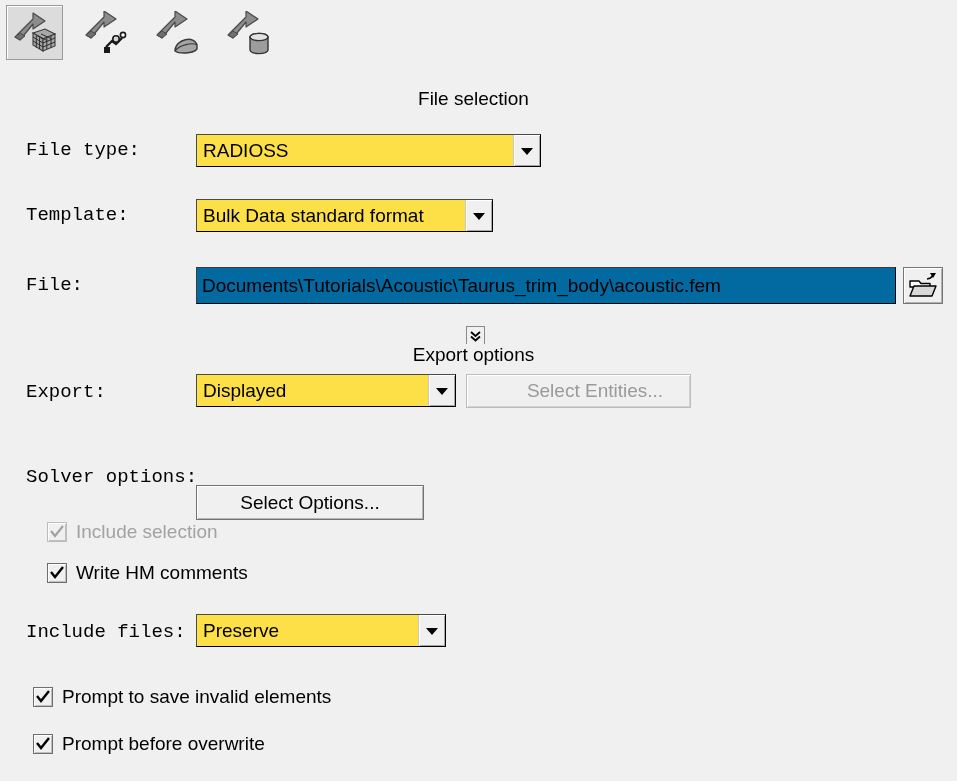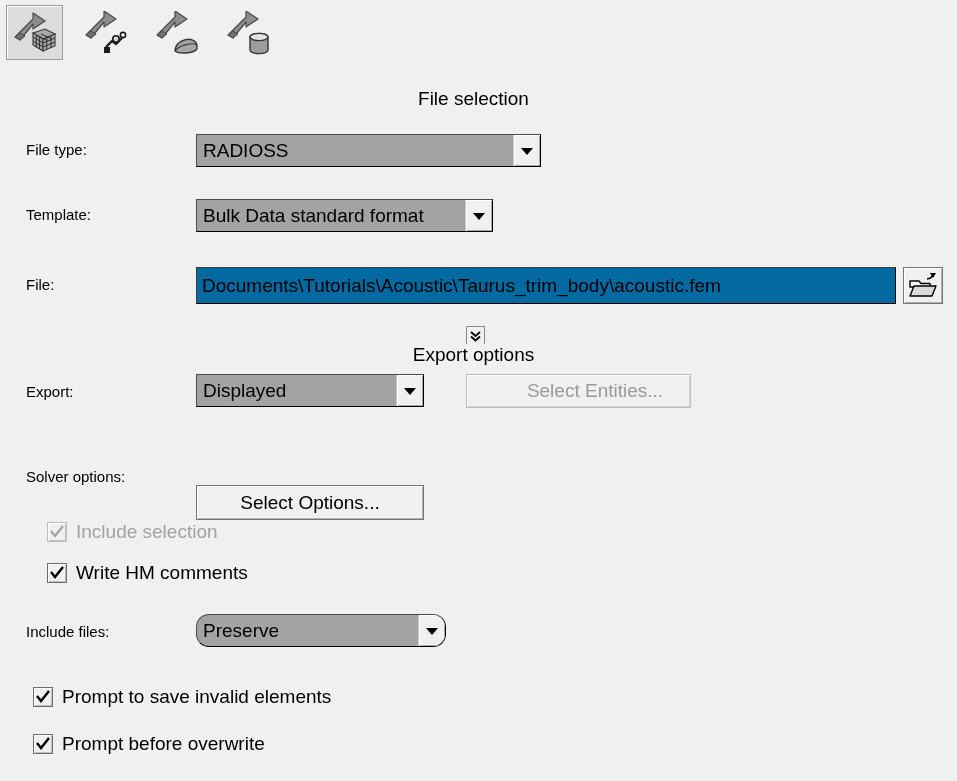--- a/index.html
+++ b/index.html
@@ -66,30 +66,31 @@
     background: #f0f0f0;
     margin-right: 5px;
     position: relative;
     flex: 0 0 auto;
   }
   .collapse-box svg { position:absolute; left:2px; top:2px; }
 
   
   .lbl {
     position: absolute;
-    font-size: 15px;
+    font-size: 19px;
     line-height: 22px;
     white-space: nowrap;
+    font-family: Liberation Mono, monospace;
   }
 
   
   .combo {
     position: absolute;
     box-sizing: border-box;
-    background: #a3a3a3;
+    background: #fde047;
     border: 1px solid #000000;
     border-top-color: #4a4a4a;
     border-left-color: #4a4a4a;
     display: flex;
     align-items: stretch;
     overflow: hidden;
   }
   .combo-value {
     flex: 1 1 auto;
     font-size: 19px;
@@ -307,21 +308,21 @@
         <polyline points="2,3 6.5,7 11,3" fill="none" stroke="#000" stroke-width="1.8"></polyline>
         <polyline points="2,7.5 6.5,11.5 11,7.5" fill="none" stroke="#000" stroke-width="1.8"></polyline>
       </svg>
     </span>
   </span>
   <span class="group-title">Export options</span>
   <span class="group-rule"></span>
 </div>
 
 <span class="lbl" style="left:26px; top:381px;">Export:</span>
-<div class="combo" style="left:196px; top:374px; width:228px; height:33px;gap:12px;">
+<div class="combo" style="left:196px; top:374px; width:260px; height:33px;gap:12px;">
   <span class="combo-value">Displayed</span>
   <span class="combo-arrow">
       <i></i>
     </span>
 </div>
 <div class="pushbtn disabled" style="left:466px; top:374px; width:225px; height:34px;">
   <span>Select Entities...</span>
 </div>
 
 <span class="lbl" style="left:26px; top:466px;">Solver options:</span>
@@ -345,21 +346,21 @@
     <span>
       <svg width="14" height="14" viewBox="0 0 14 14">
         <polyline points="1,6 5,11 13,1" fill="none" stroke="#000" stroke-width="2.4"></polyline>
       </svg>
     </span>
   </span>
   <span class="ctext">Write HM comments</span>
 </div>
 
 <span class="lbl" style="left:26px; top:621px;">Include files:</span>
-<div class="combo" style="left:196px; top:614px; width:250px; height:33px;border-radius:13px;">
+<div class="combo" style="left:196px; top:614px; width:250px; height:33px;">
   <span class="combo-value">Preserve</span>
   <span class="combo-arrow">
       <i></i>
     </span>
 </div>
 
 <div class="checkrow" style="left:33px; top:686px;">
   <span class="cbox">
     <span>
       <svg width="14" height="14" viewBox="0 0 14 14">

